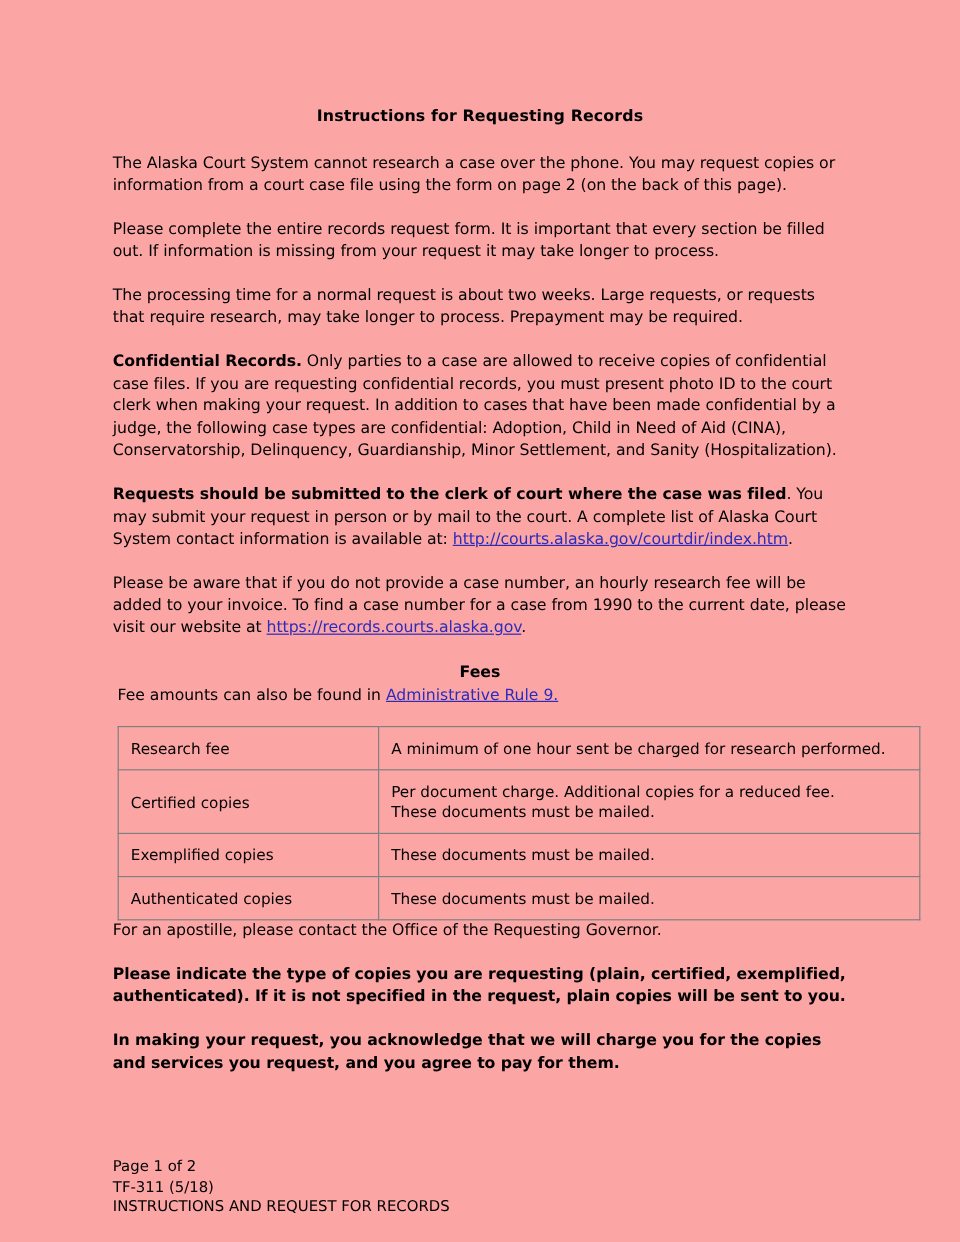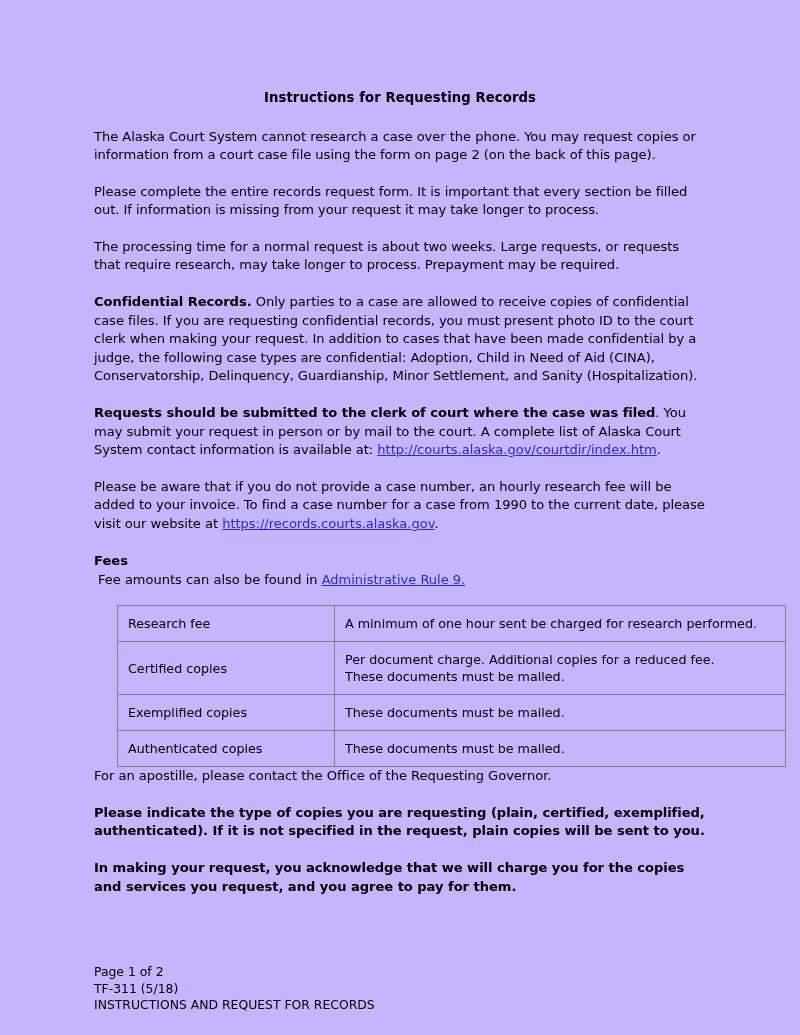--- a/index.html
+++ b/index.html
@@ -15,21 +15,21 @@
     color: #000000;
     position: relative;
     overflow: hidden;
   }
   .page {
     position: absolute;
     left: 0;
     top: 0;
     width: 800px;
     height: 1035px;
-    background: #c4b5fd;
+    background: #fca5a5;
   }
   .content {
     position: absolute;
     left: 94px;
     top: 90px;
     width: 612px;
   }
   .doc-title {
     text-align: center;
     font-weight: bold;
@@ -48,30 +48,31 @@
   .b { font-weight: bold; }
   a.link, .link {
     color: #2b2bbd;
     text-decoration: underline;
   }
   .fees-heading {
     font-size: 13.1px;
     font-weight: bold;
     margin: 0 0 2px 0;
     line-height: 17px;
+    text-align: center;
   }
   .fees-sub {
     font-size: 13px;
     line-height: 18.6px;
     margin: 0 0 16px 4px;
   }
   table.fees-table {
     border-collapse: collapse;
     width: 628px;
-    margin: 0 0 0 23px;
+    margin: 0 0 0 4px;
     table-layout: fixed;
     border-radius: 11px;
   }
   table.fees-table td {
     border: 1px solid #808080;
     font-size: 12.7px;
     line-height: 17px;
     padding: 9px 9px 9px 10px;
     vertical-align: middle;
   }

